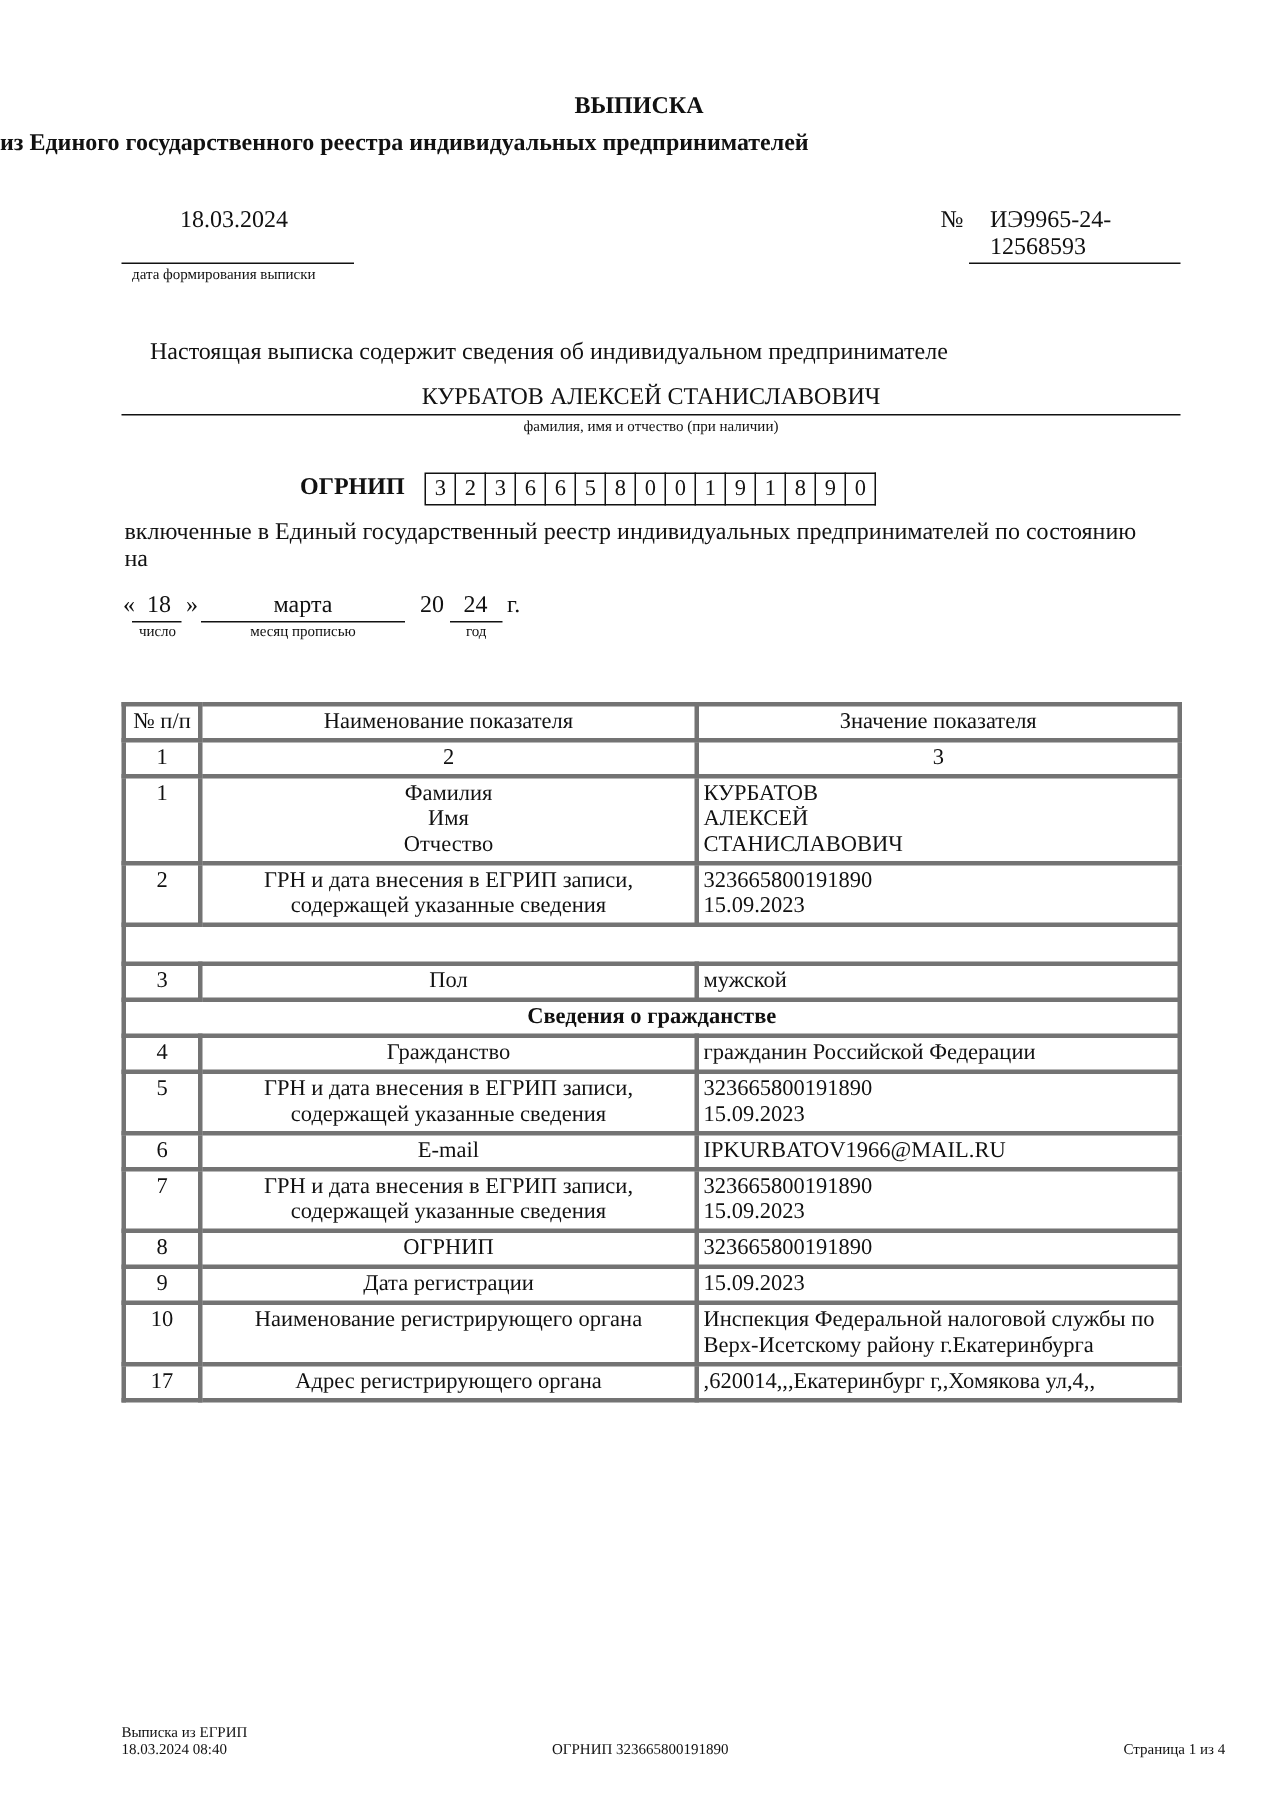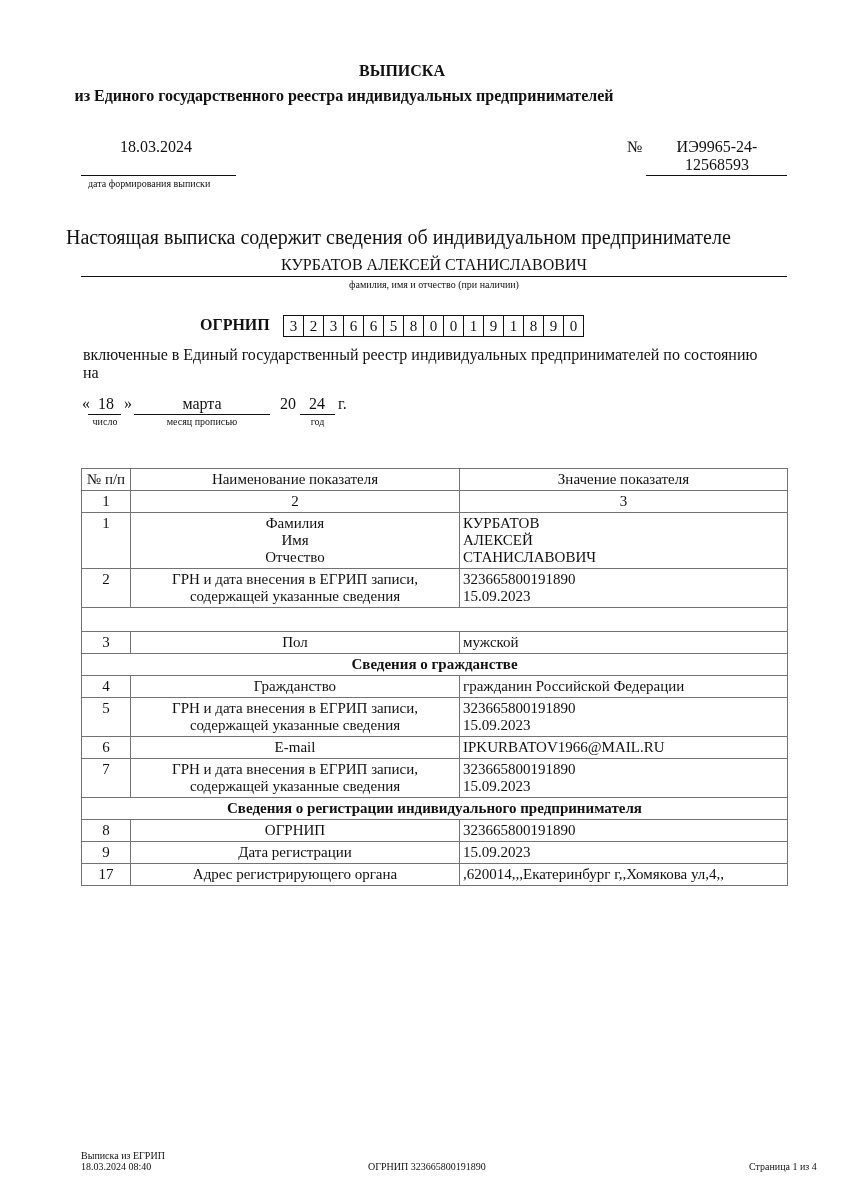--- a/index.html
+++ b/index.html
@@ -1,43 +1,43 @@
 <!DOCTYPE html>
 <html><head>
 <meta charset="utf-8">
 <style>
   html, body { margin: 0; padding: 0; background: #ffffff; }
   body { width: 848px; height: 1200px; position: relative; overflow: hidden;
          font-family: "Liberation Serif", "DejaVu Serif", serif; color: #111; }
   .abs { position: absolute; }
-  .title { left: 0; width: 804px; top: 62px; text-align: center; font-weight: bold; font-size: 16px; }
-  .subtitle { left: 0; width: 688px; top: 87px; text-align: center; font-weight: bold; font-size: 16px; }
+  .title { left: 0; width: 804px; top: 62px; text-align: center; font-weight: bold; font-size: 16px; padding-left: 24px; }
+  .subtitle { left: 0; width: 688px; top: 87px; text-align: left; font-weight: bold; font-size: 16px; }
   .date-val { left: 120px; top: 138px; font-size: 16px; }
   .date-line { left: 81px; top: 175px; width: 155px; border-top: 1px solid #111; height: 0; }
   .date-label { left: 88px; top: 178px; font-size: 10px; }
   .num-sign { left: 627px; top: 138px; font-size: 16px; }
-  .num-val { left: 660px; width: 114px; top: 138px; font-size: 16px; text-align: center; line-height: 18px; }
+  .num-val { left: 660px; width: 114px; top: 138px; font-size: 16px; text-align: left; line-height: 18px; }
   .num-line { left: 646px; top: 175px; width: 141px; border-top: 1px solid #111; height: 0; }
-  .intro { left: 66px; top: 226px; font-size: 20px; }
+  .intro { left: 100px; top: 226px; font-size: 16px; }
   .fio { left: 81px; width: 706px; top: 256px; text-align: center; font-size: 16px; }
   .fio-line { left: 81px; top: 276px; width: 706px; border-top: 1px solid #111; height: 0; }
   .fio-label { left: 81px; width: 706px; top: 279px; text-align: center; font-size: 10px; }
   .ogrnip-label { left: 200px; top: 316px; font-weight: bold; font-size: 16px; }
   .ogrnip-boxes { left: 283px; top: 315px; display: flex; }
   .ogrnip-boxes span { width: 19px; height: 20px; border: 1px solid #111; border-left: none;
                        text-align: center; font-size: 15px; line-height: 20px; }
   .ogrnip-boxes span:first-child { border-left: 1px solid #111; }
   .included { left: 83px; top: 346px; width: 680px; font-size: 16px; line-height: 18px; }
   .dt { top: 395px; font-size: 16px; }
   .dt-line { border-top: 1px solid #111; height: 0; }
   .dt-label { font-size: 10px; text-align: center; top: 416px; }
 
   table.main { position: absolute; left: 81px; top: 468px; width: 707px; border-collapse: collapse;
                font-size: 15px; line-height: 17px; }
-  table.main td, table.main th { border: 1px solid #737373; padding: 2px 3px; vertical-align: top; }
+  table.main td, table.main th { border: 3px solid #737373; padding: 2px 3px; vertical-align: top; }
   table.main th { font-weight: normal; text-align: center; }
   td.c1 { width: 42px; text-align: center; }
   td.c2 { width: 322px; text-align: center; }
   td.sec { text-align: center; font-weight: bold; }
   tr.blank td { height: 19px; }
 
   .foot { font-size: 10px; line-height: 11px; margin-top: 14px; }
 </style>
 </head>
 <body>
@@ -150,31 +150,33 @@
     <td class="c2">E-mail</td>
     <td>IPKURBATOV1966@MAIL.RU</td>
   </tr>
   <tr>
     <td class="c1">7</td>
     <td class="c2">ГРН и дата внесения в ЕГРИП записи, содержащей указанные сведения</td>
     <td class="ml">323665800191890
 15.09.2023</td>
   </tr>
   <tr>
-    <td colspan="3" class="sec">Сведения о регистрации индивидуального предпринимателя</td>
-  </tr>
-  <tr>
     <td class="c1">8</td>
     <td class="c2">ОГРНИП</td>
     <td>323665800191890</td>
   </tr>
   <tr>
     <td class="c1">9</td>
     <td class="c2">Дата регистрации</td>
     <td>15.09.2023</td>
+  </tr>
+  <tr>
+    <td class="c1">10</td>
+    <td class="c2">Наименование регистрирующего органа</td>
+    <td>Инспекция Федеральной налоговой службы по Верх-Исетскому району г.Екатеринбурга</td>
   </tr>
   <tr>
     <td class="c1">17</td>
     <td class="c2">Адрес регистрирующего органа</td>
     <td>,620014,,,Екатеринбург г,,Хомякова ул,4,,</td>
   </tr>
 </tbody>
   </table>
 
 <div class="abs foot" style="left:81px; top:1136px">

